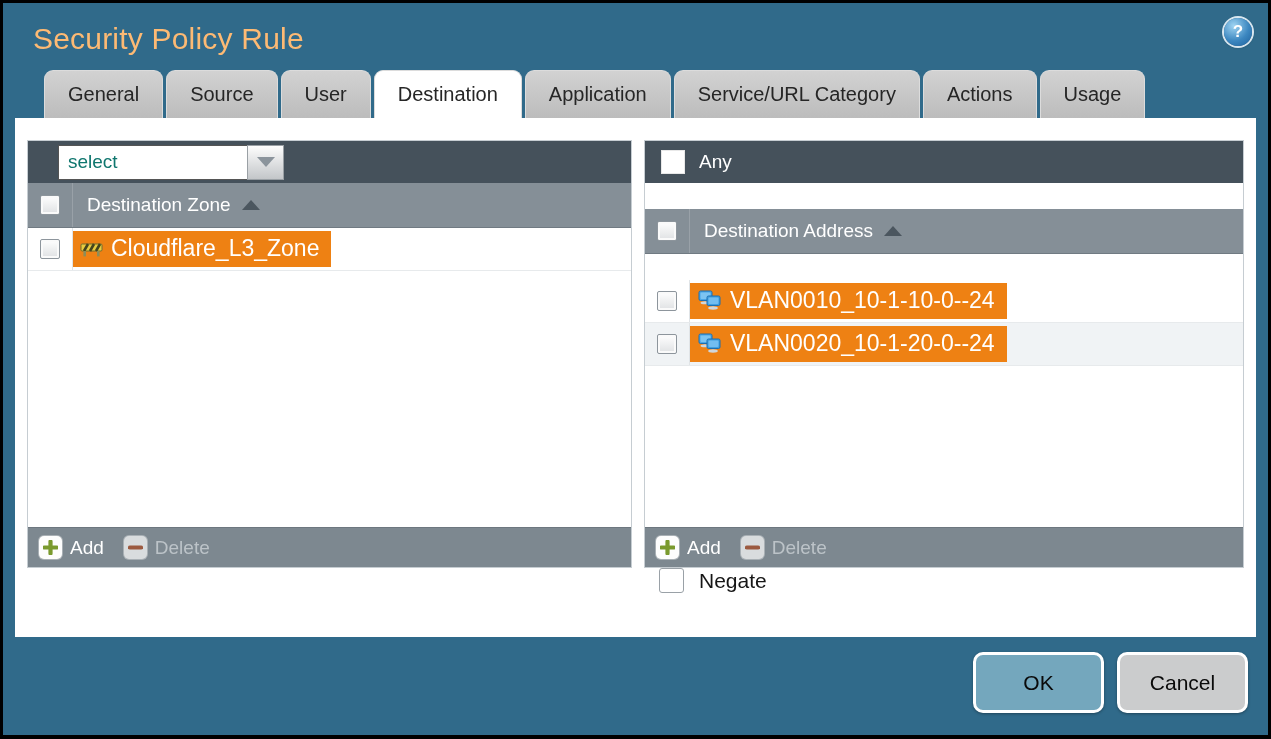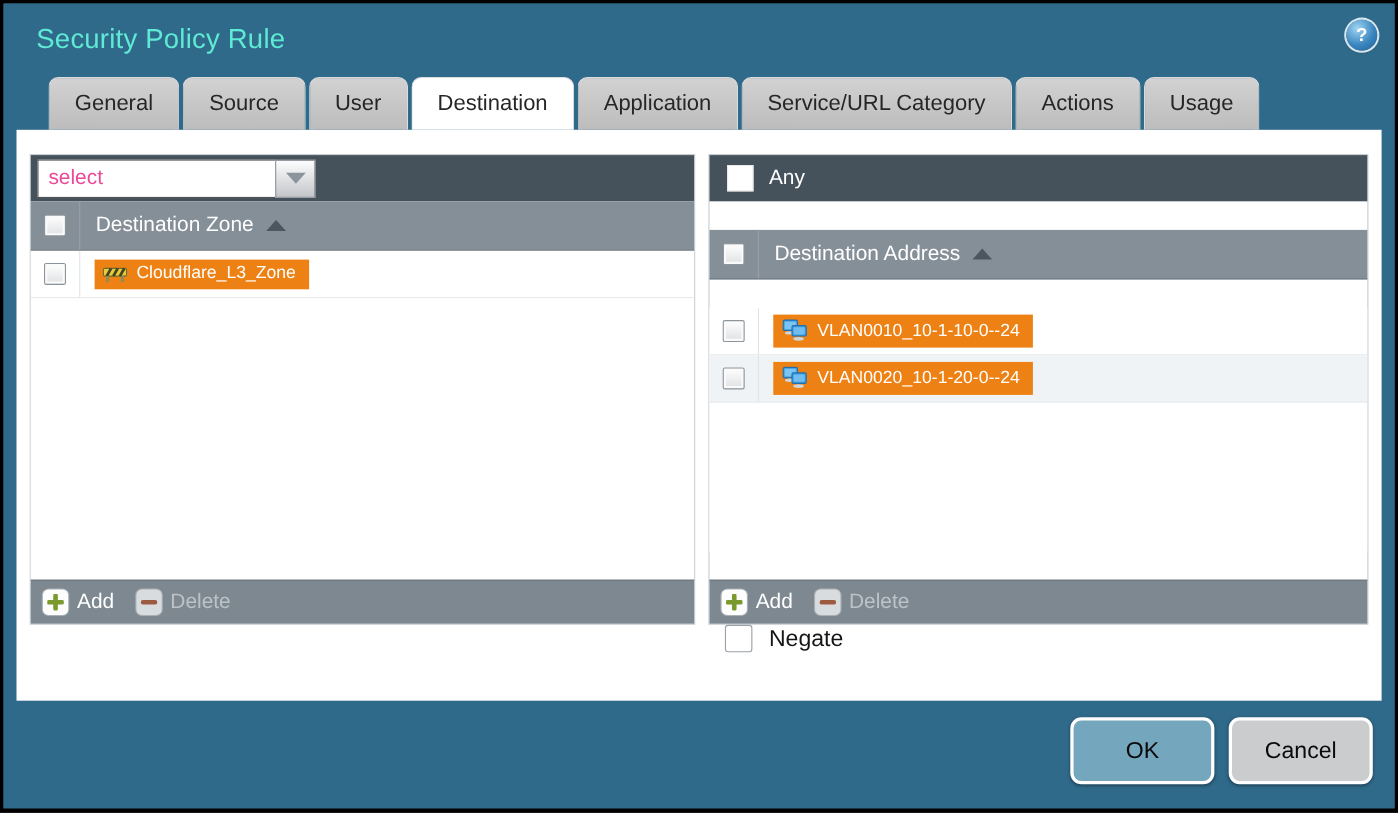--- a/index.html
+++ b/index.html
@@ -12,21 +12,21 @@
   .dialog {
     position: absolute; left: 3px; top: 3px;
     width: 1265px; height: 732px;
     background: #306a8a;
     overflow: hidden;
   }
   
   .titlebar { height: 67px; position: relative; }
   .title-text {
     position: absolute; left: 30px; top: 19px;
-    color: #5eead4; font-size: 25px; letter-spacing: .2px;
+    color: #fdba74; font-size: 30px; letter-spacing: .2px;
   }
   .help-icon {
     position: absolute; right: 16px; top: 15px;
     width: 28px; height: 28px; border-radius: 50%;
     background: radial-gradient(circle at 35% 28%, #9fd4f2, #3c87c0 55%, #1c5f9b);
     box-shadow: 0 0 0 2px rgba(235,245,252,.9), 0 1px 3px rgba(0,0,0,.4);
     color: #fff; font-size: 17px; font-weight: bold;
     display: flex; align-items: center; justify-content: center;
     cursor: pointer;
   }
@@ -54,23 +54,23 @@
   }
   .panel.left  { width: 608px; }
   .panel.right { width: 603px; gap: 26px; }
   .panel-toolbar {
     flex: none; height: 42px; background: #45515b;
     display: flex; align-items: center; padding: 0 6px;
   }
   
   .combo { display: flex; height: 35px; }
   .combo-input {
-    width: 216px; background: #fff; border: 1px solid #555;
-    border-right: none; font-size: 19px; color: #ec4899;
-    padding-left: 9px; font-family: inherit;
+    width: 189px; background: #fff; border: 1px solid #555;
+    border-right: none; font-size: 19px; color: #0f766e;
+    padding-left: 9px; font-family: inherit; margin-left: 24px;
   }
   .combo-btn {
     width: 37px; background: linear-gradient(#fdfdfd, #c3c6c9);
     border: 1px solid #9aa0a5;
     display: flex; align-items: center; justify-content: center;
     cursor: pointer;
   }
   .arrow-down {
     width: 0; height: 0;
     border-left: 9px solid transparent; border-right: 9px solid transparent;
@@ -111,22 +111,22 @@
   .panel-body { flex: 1; background: #fff; overflow: hidden; }
   .row {
     height: 43px; display: flex; align-items: center;
     border-bottom: 1px solid #e7eaec;
   }
   .row.alt { background: #f0f3f5; }
   .row .checkbox-cell { border-right: 1px solid #e0e4e7; }
   .chip {
     display: inline-flex; align-items: center; gap: 8px;
     background: #ee8113; color: #fff;
-    font-size: 16px; padding: 4px 12px 5px 7px;
-    margin-left: 13px; white-space: nowrap;
+    font-size: 23px; padding: 4px 12px 5px 7px;
+    white-space: nowrap;
   }
   
   .panel-footer {
     flex: none; height: 40px; background: #7d8890;
     border-top: 1px solid #6d777f;
     display: flex; align-items: center; gap: 20px;
     padding: 0 11px; font-size: 19px;
   }
   .footer-btn { display: flex; align-items: center; gap: 8px; color: #fff; cursor: pointer; }
   .footer-btn.disabled { color: #bcc3c8; cursor: default; }

